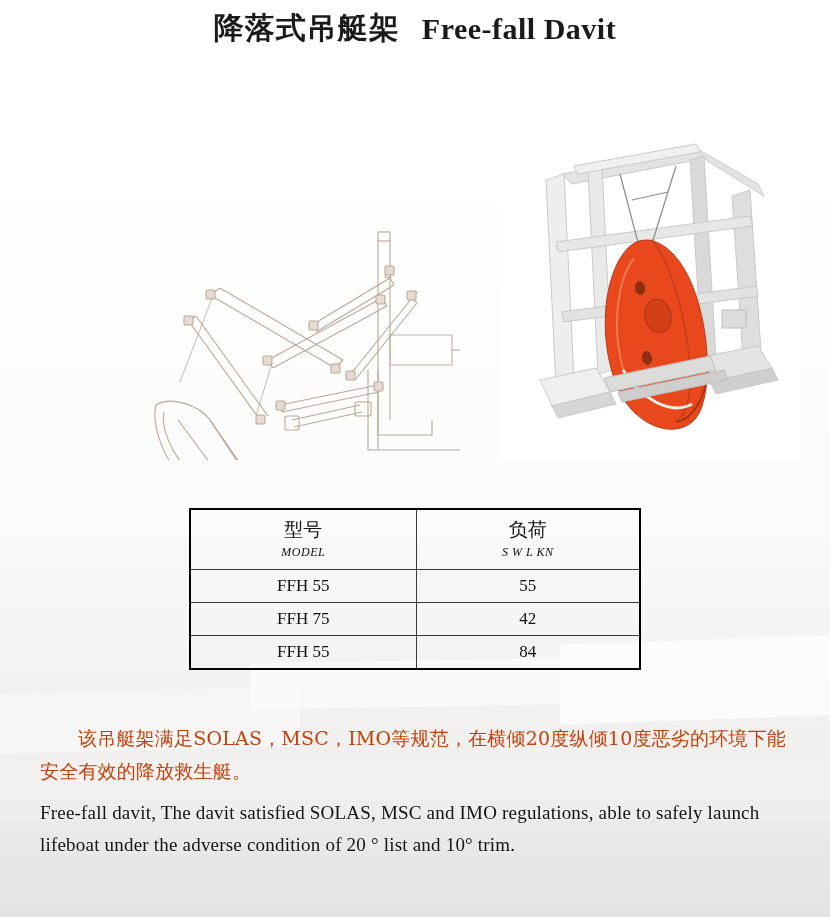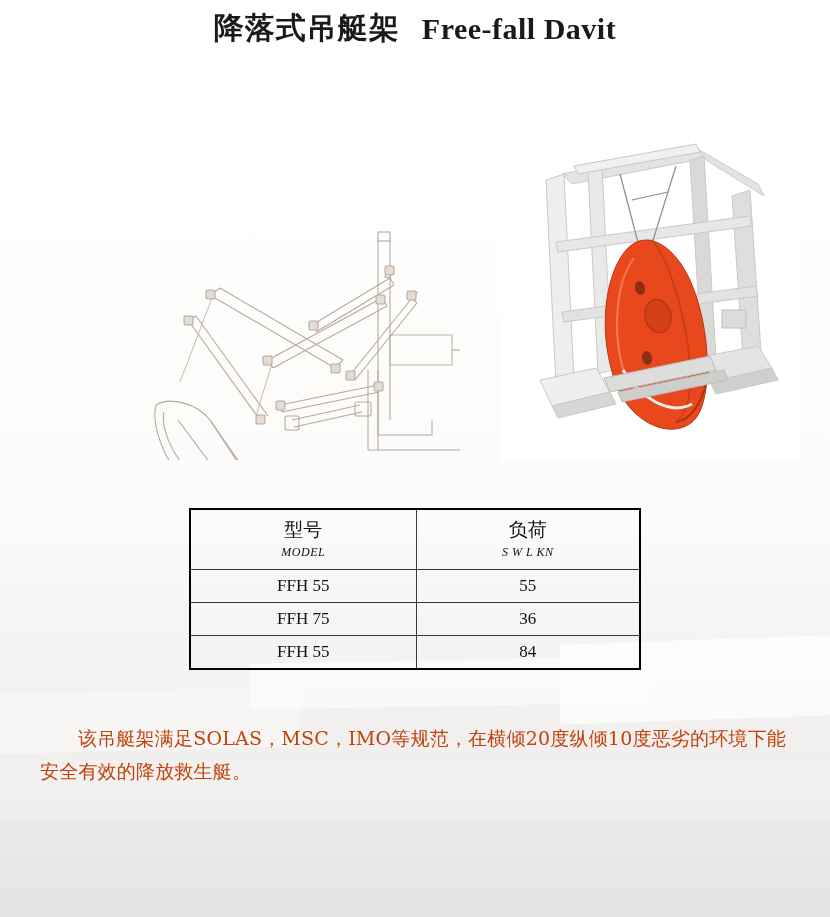--- a/index.html
+++ b/index.html
@@ -331,26 +331,27 @@
           <span class="cn">负荷</span>
           <span class="en">S W L   KN</span>
         </td>
       </tr>
       <tr class="data">
         <td class="model">FFH 55</td>
         <td class="load">55</td>
       </tr>
       <tr class="data">
         <td class="model">FFH 75</td>
-        <td class="load">36</td>
+        <td class="load">42</td>
       </tr>
       <tr class="data">
         <td class="model">FFH 55</td>
         <td class="load">84</td>
       </tr>
     </tbody>
   </table>
 
   <div id="description">
     <p class="para-cn">该吊艇架满足SOLAS，MSC，IMO等规范，在横倾20度纵倾10度恶劣的环境下能安全有效的降放救生艇。</p>
+    <p class="para-en">Free-fall davit, The davit satisfied SOLAS, MSC and IMO regulations, able to safely launch lifeboat under the adverse condition of 20 ° list and 10° trim.</p>
   </div>
 
 </div>
 
 </body></html>

